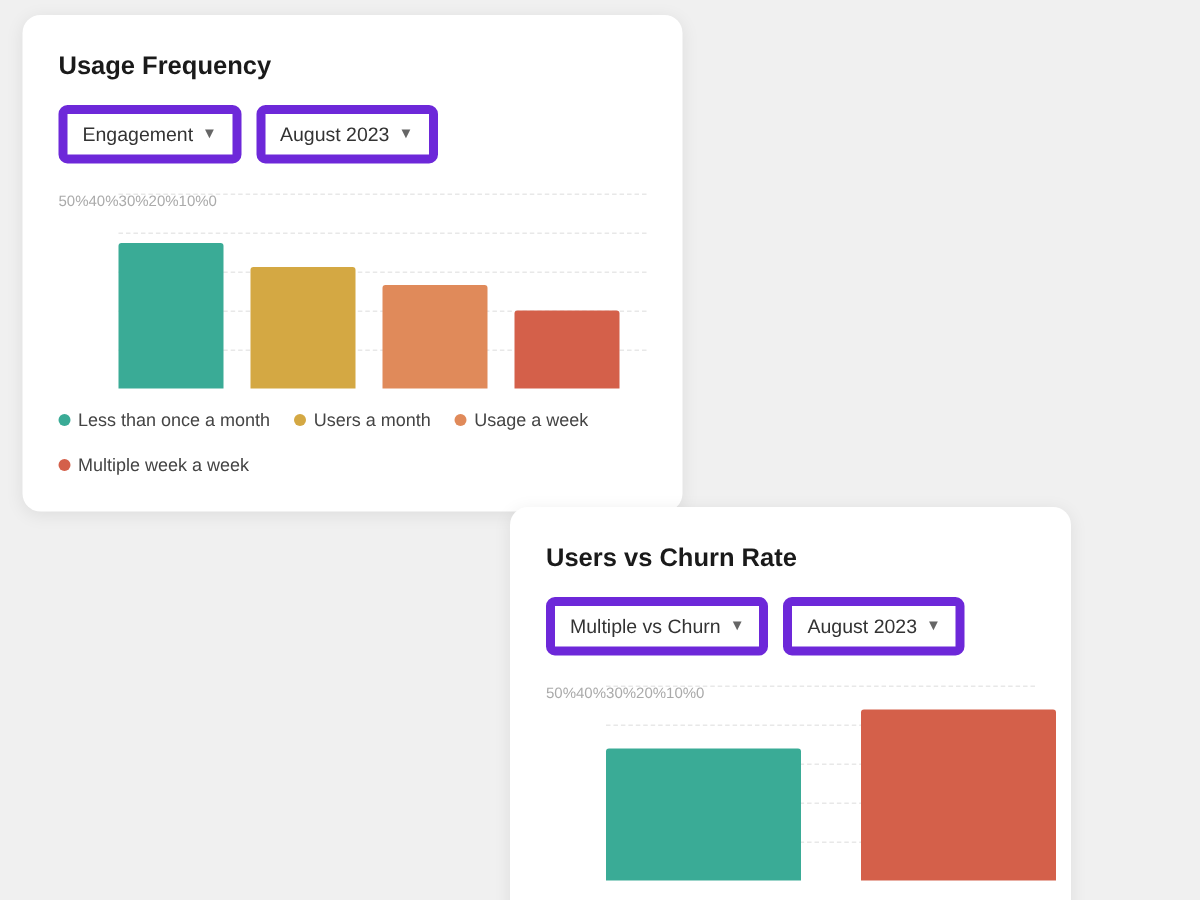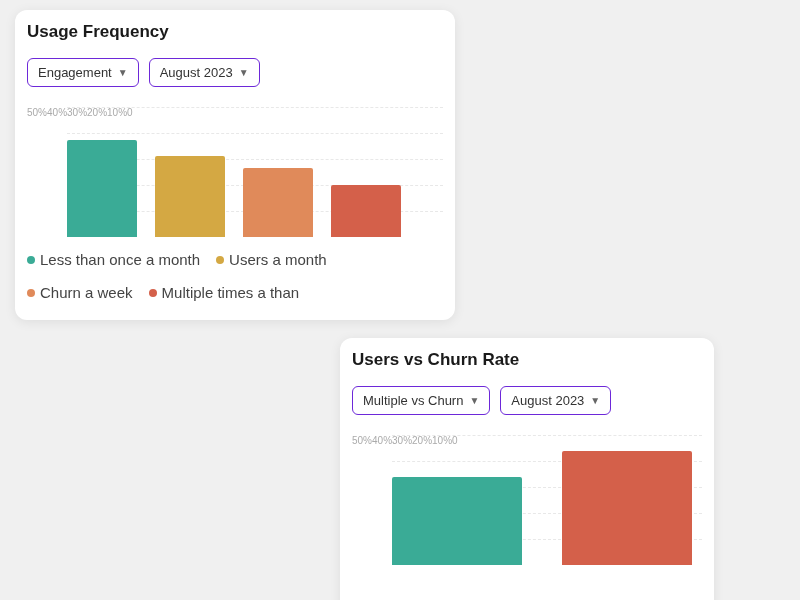--- a/index.html
+++ b/index.html
@@ -8,21 +8,21 @@
       font-family: -apple-system, BlinkMacSystemFont, 'Segoe UI', sans-serif;
       width: 800px;
       height: 600px;
       overflow: hidden;
       position: relative;
     }
 
     .card {
       background: #fff;
       border-radius: 12px;
-      padding: 12px;
+      padding: 24px;
       box-shadow: 0 2px 12px rgba(0,0,0,0.08);
       position: absolute;
     }
 
     .card-top {
       top: 10px;
       left: 15px;
       width: 440px;
       min-height: 310px;
     }
@@ -45,21 +45,21 @@
     .dropdowns {
       display: flex;
       gap: 10px;
       margin-bottom: 20px;
     }
 
     .dropdown {
       display: flex;
       align-items: center;
       gap: 6px;
-      border: 1px solid #6d28d9;
+      border: 6px solid #6d28d9;
       border-radius: 6px;
       padding: 6px 10px;
       font-size: 13px;
       color: #333;
       background: #fff;
       cursor: pointer;
     }
 
     .dropdown .chevron {
       font-size: 10px;
@@ -114,21 +114,21 @@
     .bar {
       width: 70px;
       border-radius: 2px 2px 0 0;
     }
 
     .legend {
       display: flex;
       flex-wrap: wrap;
       gap: 16px;
       margin-top: 14px;
-      font-size: 15px;
+      font-size: 12px;
       color: #444;
     }
 
     .legend-item {
       display: flex;
       align-items: center;
       gap: 5px;
     }
 
     .legend-dot {
@@ -182,25 +182,25 @@
     <div class="legend-item">
       <div class="legend-dot" style="background:#3aab96;"></div>
       <span>Less than once a month</span>
     </div>
     <div class="legend-item">
       <div class="legend-dot" style="background:#d4a843;"></div>
       <span>Users a month</span>
     </div>
     <div class="legend-item">
       <div class="legend-dot" style="background:#e08a5a;"></div>
-      <span>Churn a week</span>
+      <span>Usage a week</span>
     </div>
     <div class="legend-item">
       <div class="legend-dot" style="background:#d4604a;"></div>
-      <span>Multiple times a than</span>
+      <span>Multiple week a week</span>
     </div>
   </div>
 </div>
 
 <div class="card card-bottom">
   <div class="card-title">Users vs Churn Rate</div>
   <div class="dropdowns">
     <div class="dropdown">
       <span>Multiple vs Churn</span>
       <span class="chevron">▼</span>

